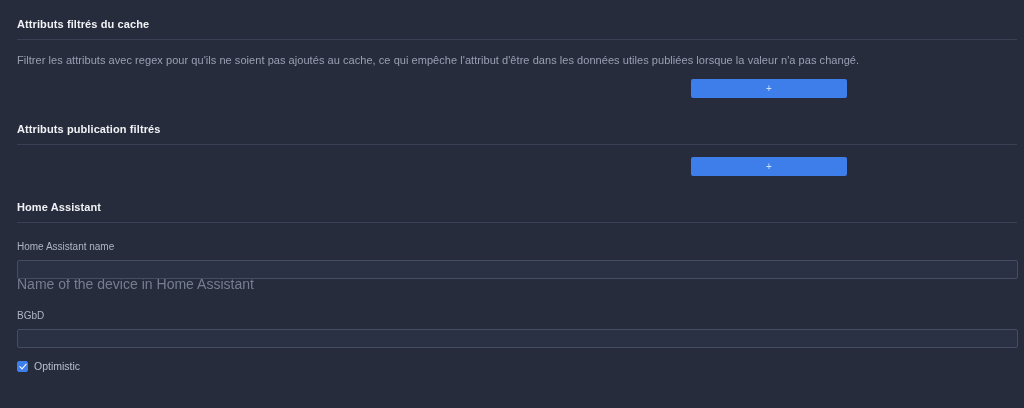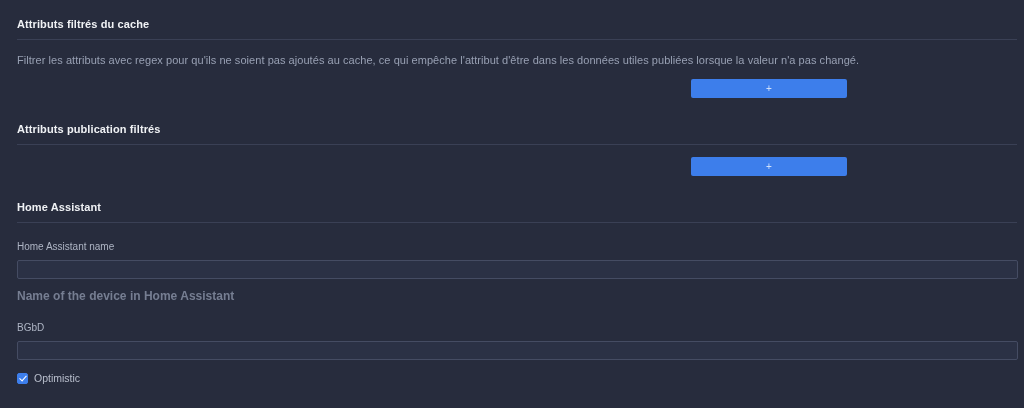--- a/index.html
+++ b/index.html
@@ -88,28 +88,27 @@
     border: 1px solid #454c63;
     border-radius: 2px;
     color: #e3e6ee;
     font-size: 11px;
     padding: 0 6px;
     font-family: "Liberation Sans", sans-serif;
     outline: none;
   }
 
   .help-text {
-    font-size: 12px;
+    font-size: 14px;
     color: #767e92;
     line-height: 11px;
-    margin-top: 12px;
+    margin-top: 0;
     letter-spacing: 0.01px;
     white-space: nowrap;
     overflow: hidden;
-    font-weight: bold;
   }
 
   
   .check-row {
     display: flex;
     align-items: center;
     margin-top: 12px;
     gap: 6px;
   }
   .checkbox {

